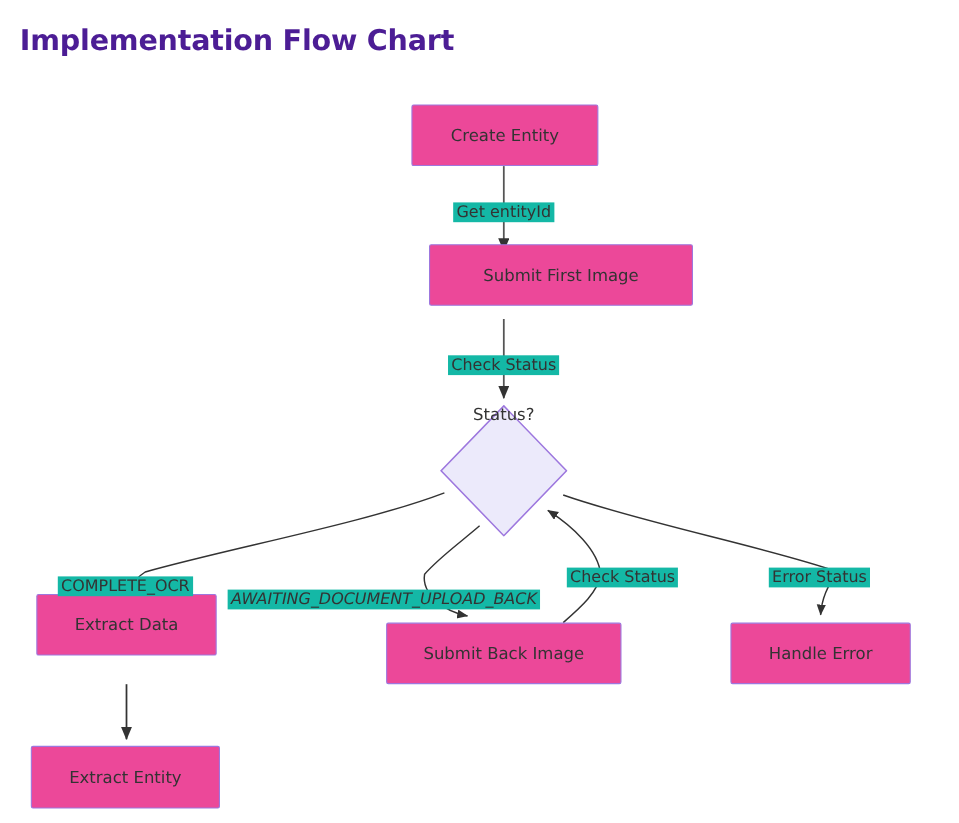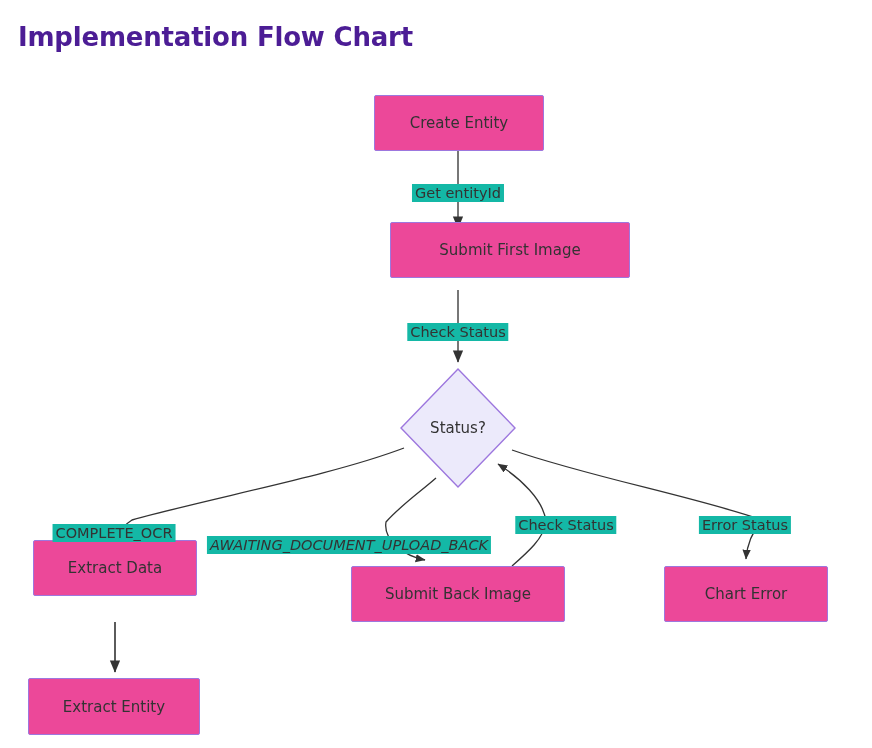--- a/index.html
+++ b/index.html
@@ -41,21 +41,21 @@
     display: flex;
     align-items: center;
     justify-content: center;
     font-size: 15px;
     color: #333333;
     white-space: nowrap;
   }
   .decision-wrap {
     position: absolute;
     display: flex;
-    align-items: center;
+    align-items: flex-start;
     justify-content: center;
   }
   .decision-shape {
     position: absolute;
     left: 0;
     top: 0;
     width: 100%;
     height: 100%;
   }
   .decision-label {
@@ -120,21 +120,21 @@
 
 <div class="node" style="left:33px; top:540px; width:164px; height:56px;">
   <span>Extract Data</span>
 </div>
 
 <div class="node" style="left:351px; top:566px; width:214px; height:56px;text-align:center;">
   <span>Submit Back Image</span>
 </div>
 
 <div class="node" style="left:664px; top:566px; width:164px; height:56px;">
-  <span>Chart Error</span>
+  <span>Handle Error</span>
 </div>
 
 <div class="node" style="left:28px; top:678px; width:172px; height:57px;">
   <span>Extract Entity</span>
 </div>
 
 <div class="edge-label" style="left:458px; top:184px;">Get entityId</div>
 
 <div class="edge-label" style="left:458px; top:323px;">Check Status</div>
 

